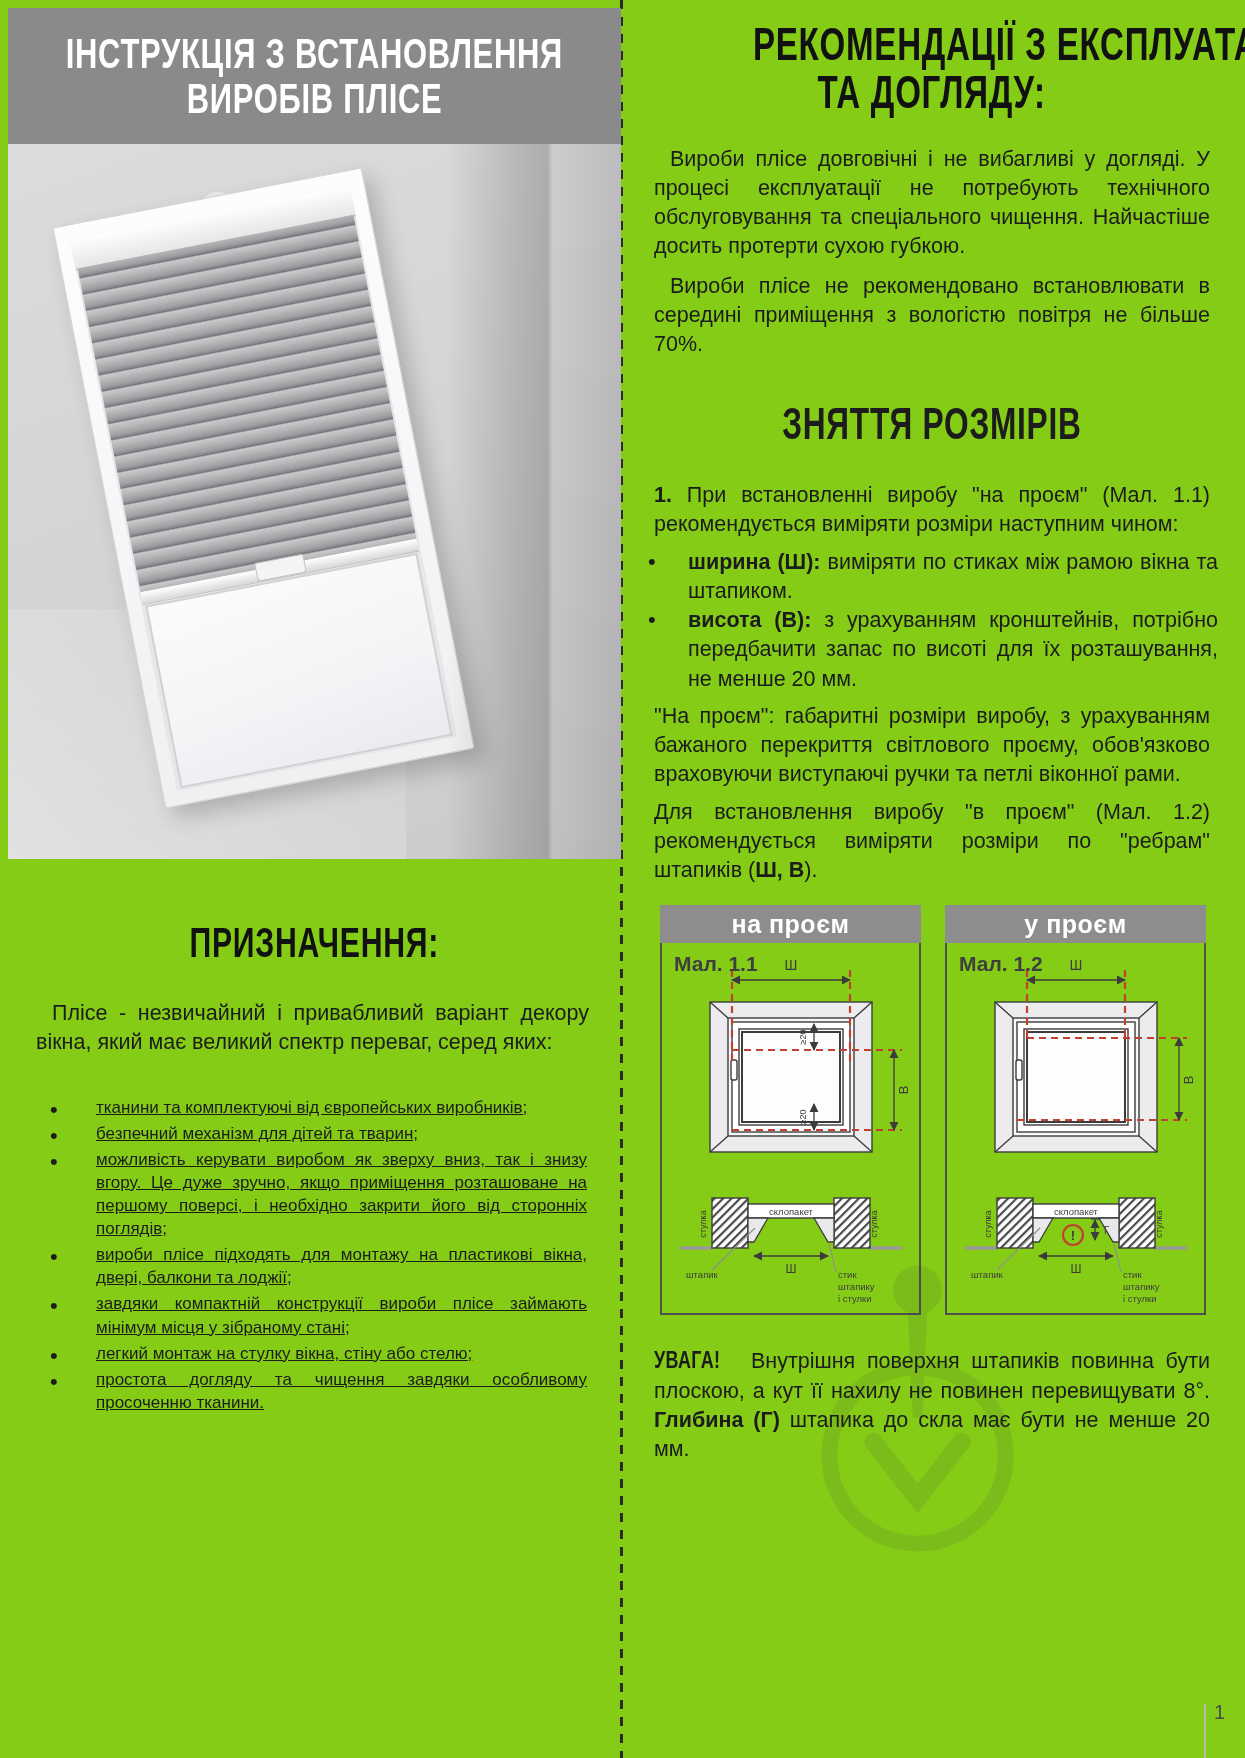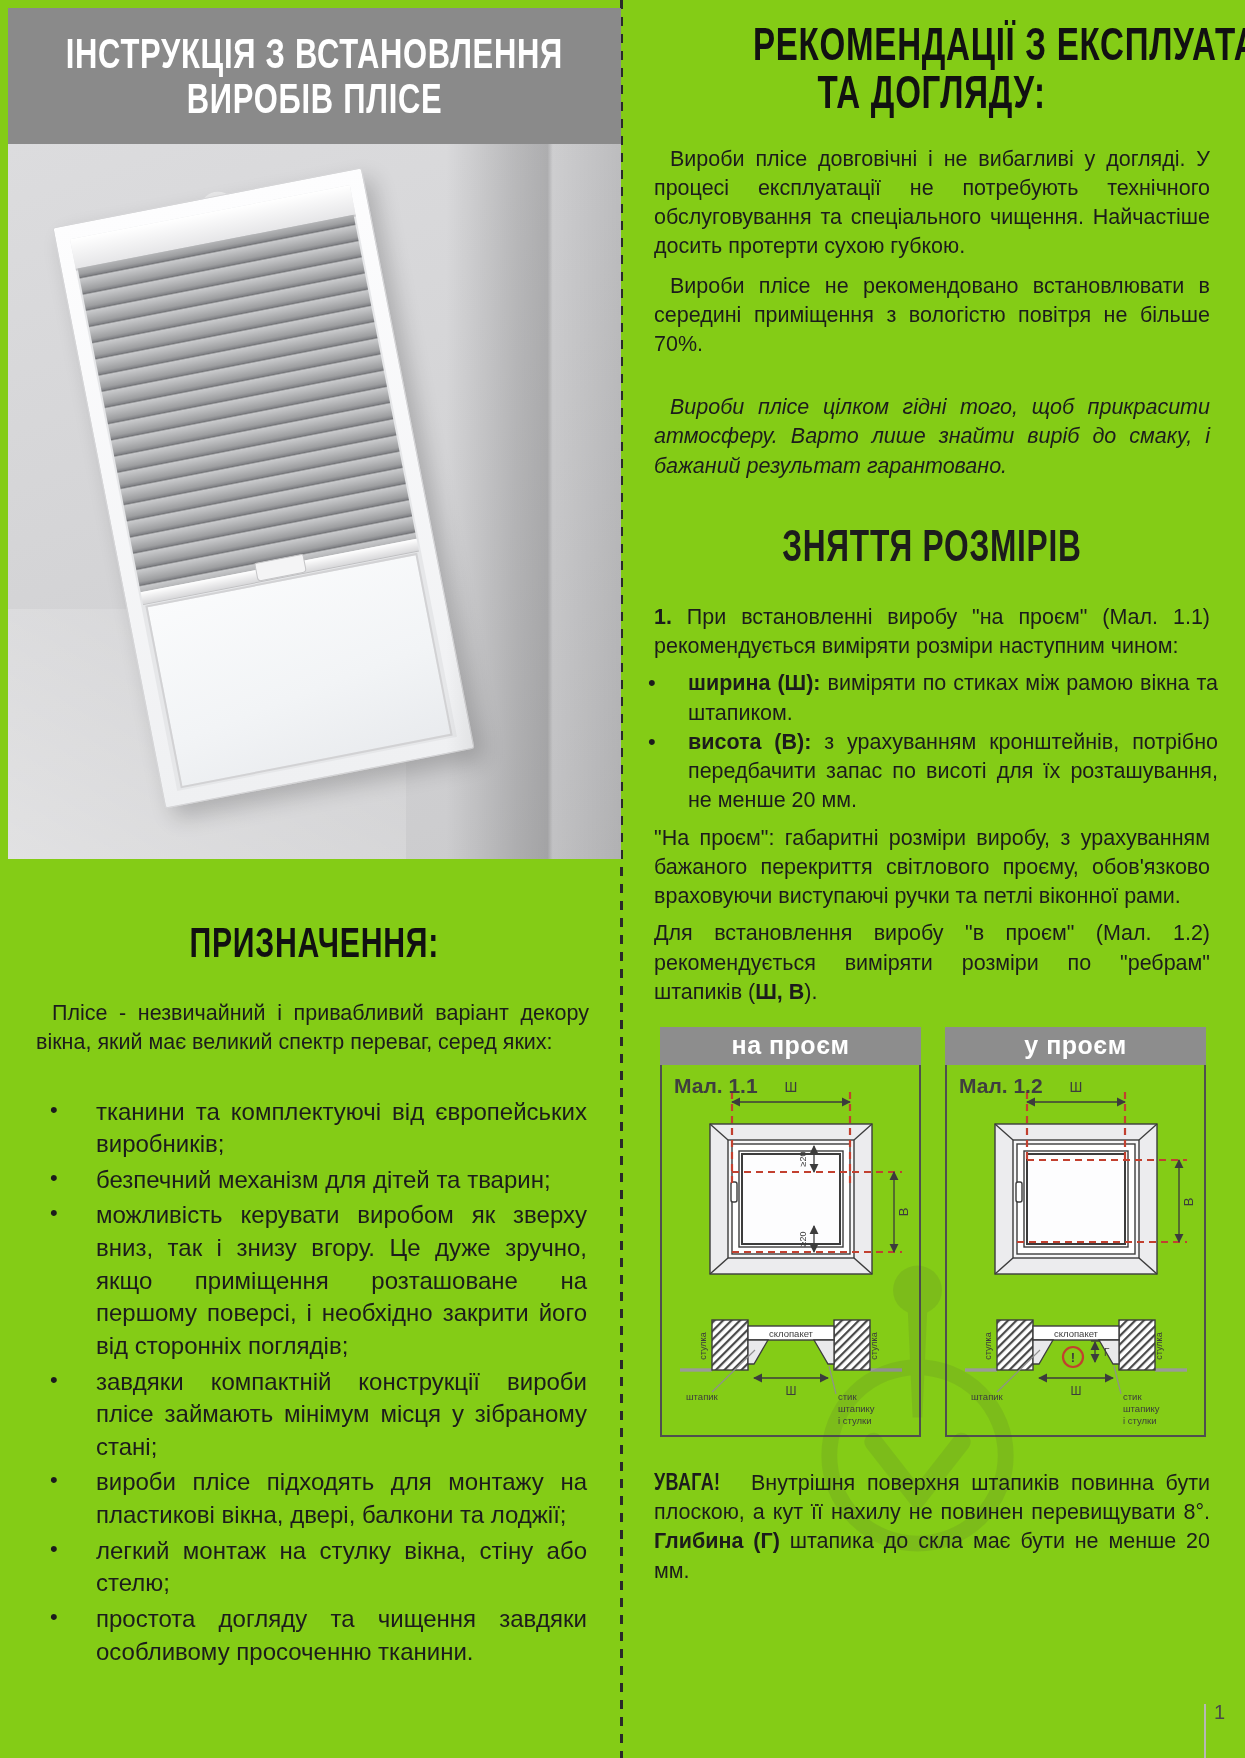--- a/index.html
+++ b/index.html
@@ -41,21 +41,21 @@
   .wm-bottom{left:795px;top:1255px;width:245px;height:320px;opacity:0.10;color:#3c3c3c;z-index:6;}
 
   .hcenter{text-align:center;}
   .h2{font-size:42px;font-weight:700;color:#111;letter-spacing:1px;line-height:1.05;}
   .purpose{margin-top:62px;}
   .body{font-size:21.5px;line-height:1.36;text-align:justify;margin:8px;}
   .ind{text-indent:16px;}
   .purpose-intro{margin:34px 32px 0 28px;}
   .blist{margin:38px 34px 0 28px;padding:0;}
   .blist li{list-style:none;position:relative;padding-left:60px;text-align:justify;
-            font-size:24px;line-height:1.36;margin:0 0 3px 0;}
+            font-size:17px;line-height:1.36;margin:0 0 3px 0;text-decoration:underline;}
   .blist li::before{content:"•";position:absolute;left:14px;top:-1px;font-size:22px;}
 
   
   .col-right{position:absolute;left:646px;top:20px;width:572px;}
   .rh1{font-size:46px;font-weight:700;color:#111;letter-spacing:1px;line-height:1.05;}
   .rp1{margin-top:28px;}
   .rp2{margin-top:10px;}
   .rp3{margin-top:34px;font-style:italic;}
   .h2b{font-size:44px;font-weight:700;letter-spacing:1px;}
   .mh{margin-top:40px;}
@@ -119,36 +119,35 @@
 
     <div class="purpose">
       <div class="hcenter">
         <span class="cond h2">ПРИЗНАЧЕННЯ:</span>
       </div>
       <p class="body ind purpose-intro">Плісе - незвичайний і привабливий варіант декору вікна, який має великий спектр переваг, серед яких:</p>
       <ul class="blist">
         <li>тканини та комплектуючі від європейських виробників;</li>
         <li>безпечний механізм для дітей та тварин;</li>
         <li>можливість керувати виробом як зверху вниз, так і знизу вгору. Це дуже зручно, якщо приміщення розташоване на першому поверсі, і необхідно закрити його від сторонніх поглядів;</li>
+        <li>вироби плісе підходять для монтажу на пластикові вікна, двері, балкони та лоджії;</li>
         <li>завдяки компактній конструкції вироби плісе займають мінімум місця у зібраному стані;</li>
-        <li>вироби плісе підходять для монтажу на пластикові вікна, двері, балкони та лоджії;</li>
         <li>легкий монтаж на стулку вікна, стіну або стелю;</li>
         <li>простота догляду та чищення завдяки особливому просоченню тканини.</li>
       </ul>
     </div>
   </div>
 
   <div class="col-right">
     <div class="hcenter">
       <span class="cond rh1">РЕКОМЕНДАЦІЇ З ЕКСПЛУАТАЦІЇ</span><br>
       <span class="cond rh1">ТА ДОГЛЯДУ:</span>
     </div>
     <p class="body ind rp1">Вироби плісе довговічні і не вибагливі у догляді. У процесі експлуатації не потребують технічного обслуговування та спеціального чищення. Найчастіше досить протерти сухою губкою.</p>
     <p class="body ind rp2">Вироби плісе не рекомендовано встановлювати в середині приміщення з вологістю повітря не більше 70%.</p>
-    <p class="body ind rp3">Вироби плісе цілком гідні того, щоб прикрасити атмосферу. Варто лише знайти виріб до смаку, і бажаний результат гарантовано.</p>
 
     <div class="hcenter mh">
       <span class="cond h2b">ЗНЯТТЯ РОЗМІРІВ</span>
     </div>
 
     <p class="body step"><b class="lead">1.</b><span> При встановленні виробу "на проєм" (Мал. 1.1) рекомендується виміряти розміри наступним чином:</span></p>
 
     <ul class="blist2">
       <li><b class="lead">ширина (Ш): </b><span>виміряти по стиках між рамою вікна та штапиком.</span></li>
       <li><b class="lead">висота (В): </b><span>з урахуванням кронштейнів, потрібно передбачити запас по висоті для їх розташування, не менше 20 мм.</span></li>

